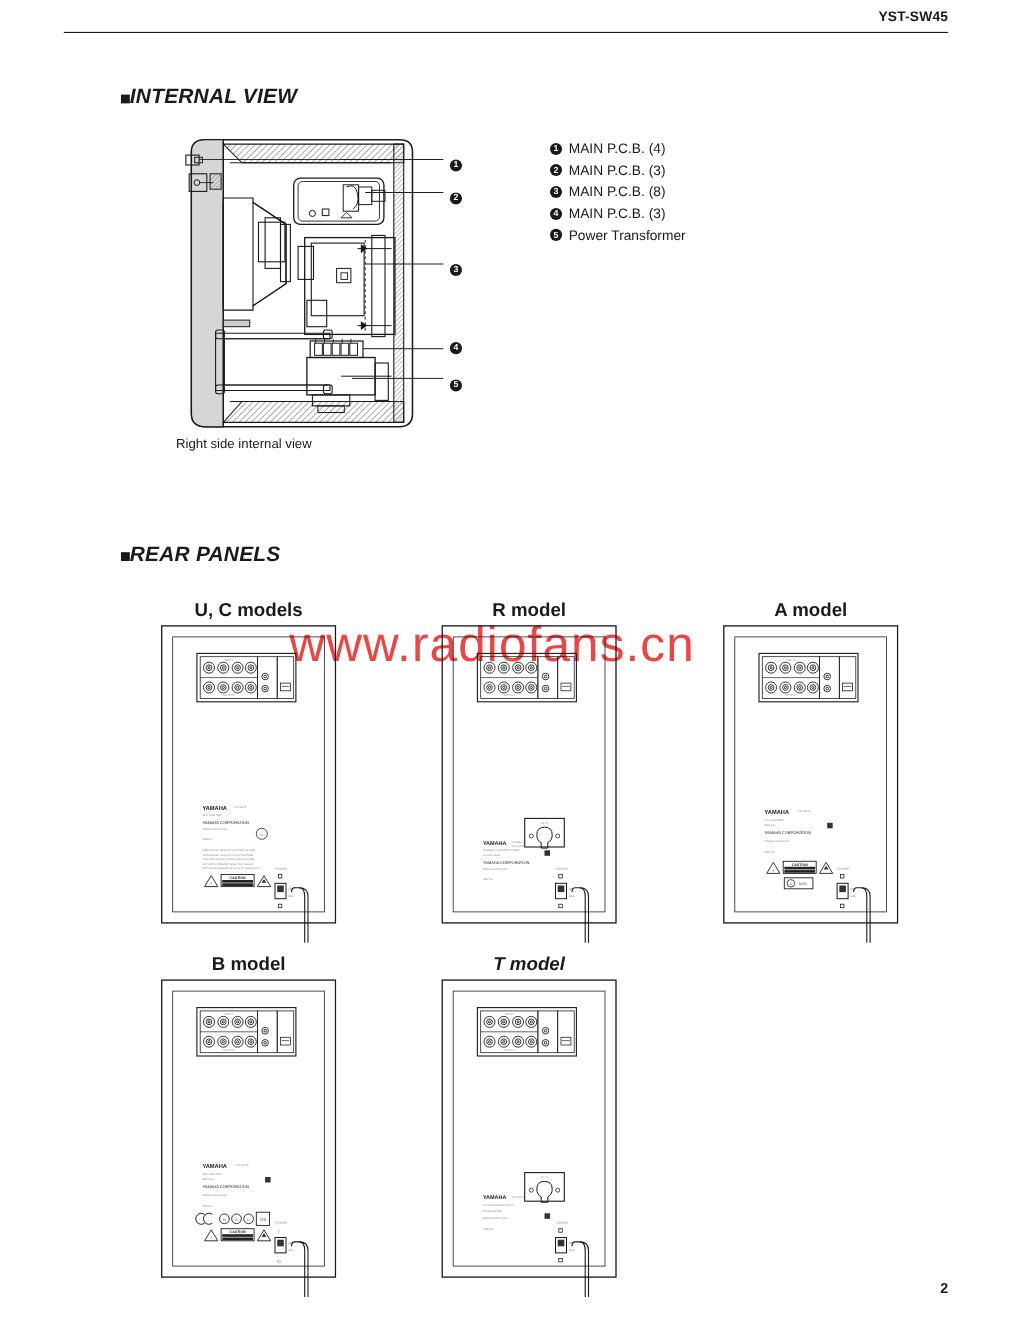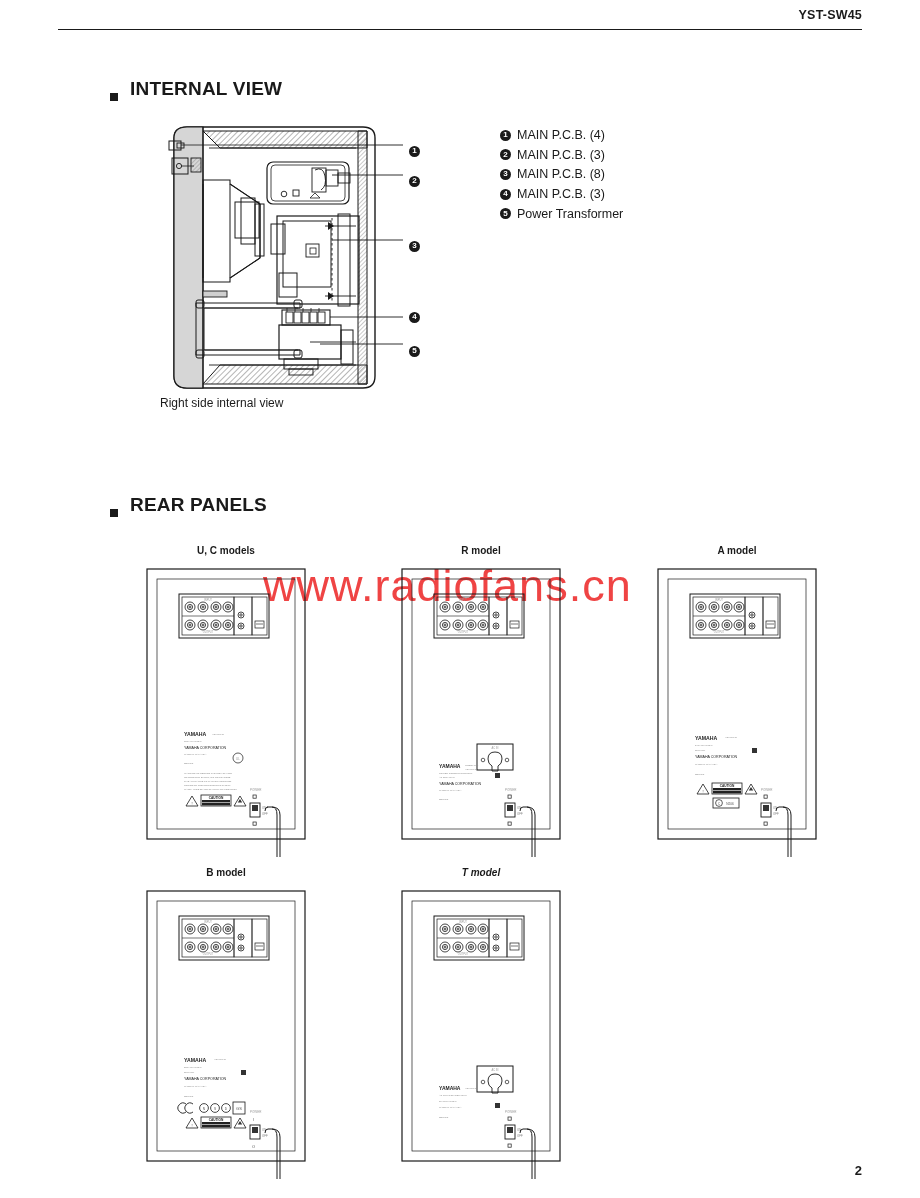--- a/index.html
+++ b/index.html
@@ -22,21 +22,21 @@
     position: absolute; right: 58px; top: 8px;
     font-size: 12.5px; font-weight: bold; letter-spacing: .2px;
   }
   .header-rule {
     position: absolute; left: 58px; right: 58px; top: 29px;
     border-top: 1.1px solid #1a1a1a;
   }
 
   
   .section-title {
-    position: absolute; display: flex; align-items: flex-end; gap: 12px;
+    position: absolute; display: flex; align-items: center; gap: 0; font-style: italic;
   }
   .section-title .bullet {
     width: 8px; height: 8px; background: #1a1a1a; display: inline-block;
     position: relative; top: 1px;
   }
   .section-title .label {
     font-size: 19px; font-weight: bold; letter-spacing: .2px;
   }
 
   
@@ -65,21 +65,21 @@
     position: absolute; left: 160px; top: 396px; width: 270px;
     font-size: 12px;
   }
   .callout-num {
     position: absolute;
   }
 
   
   #rear-panels { position: absolute; left: 0; top: 540px; width: 920px; }
   .panel-caption {
-    position: absolute; font-size: 10px; font-weight: bold;
+    position: absolute; font-size: 17px; font-weight: bold;
     text-align: center;
   }
   .panel-box { position: absolute; }
 
   
   #watermark {
     position: absolute; left: 228px; top: 560px;
     font-size: 45px; color: #ef4444;
     font-family: "Liberation Sans", sans-serif;
     letter-spacing: 1px; white-space: nowrap;

